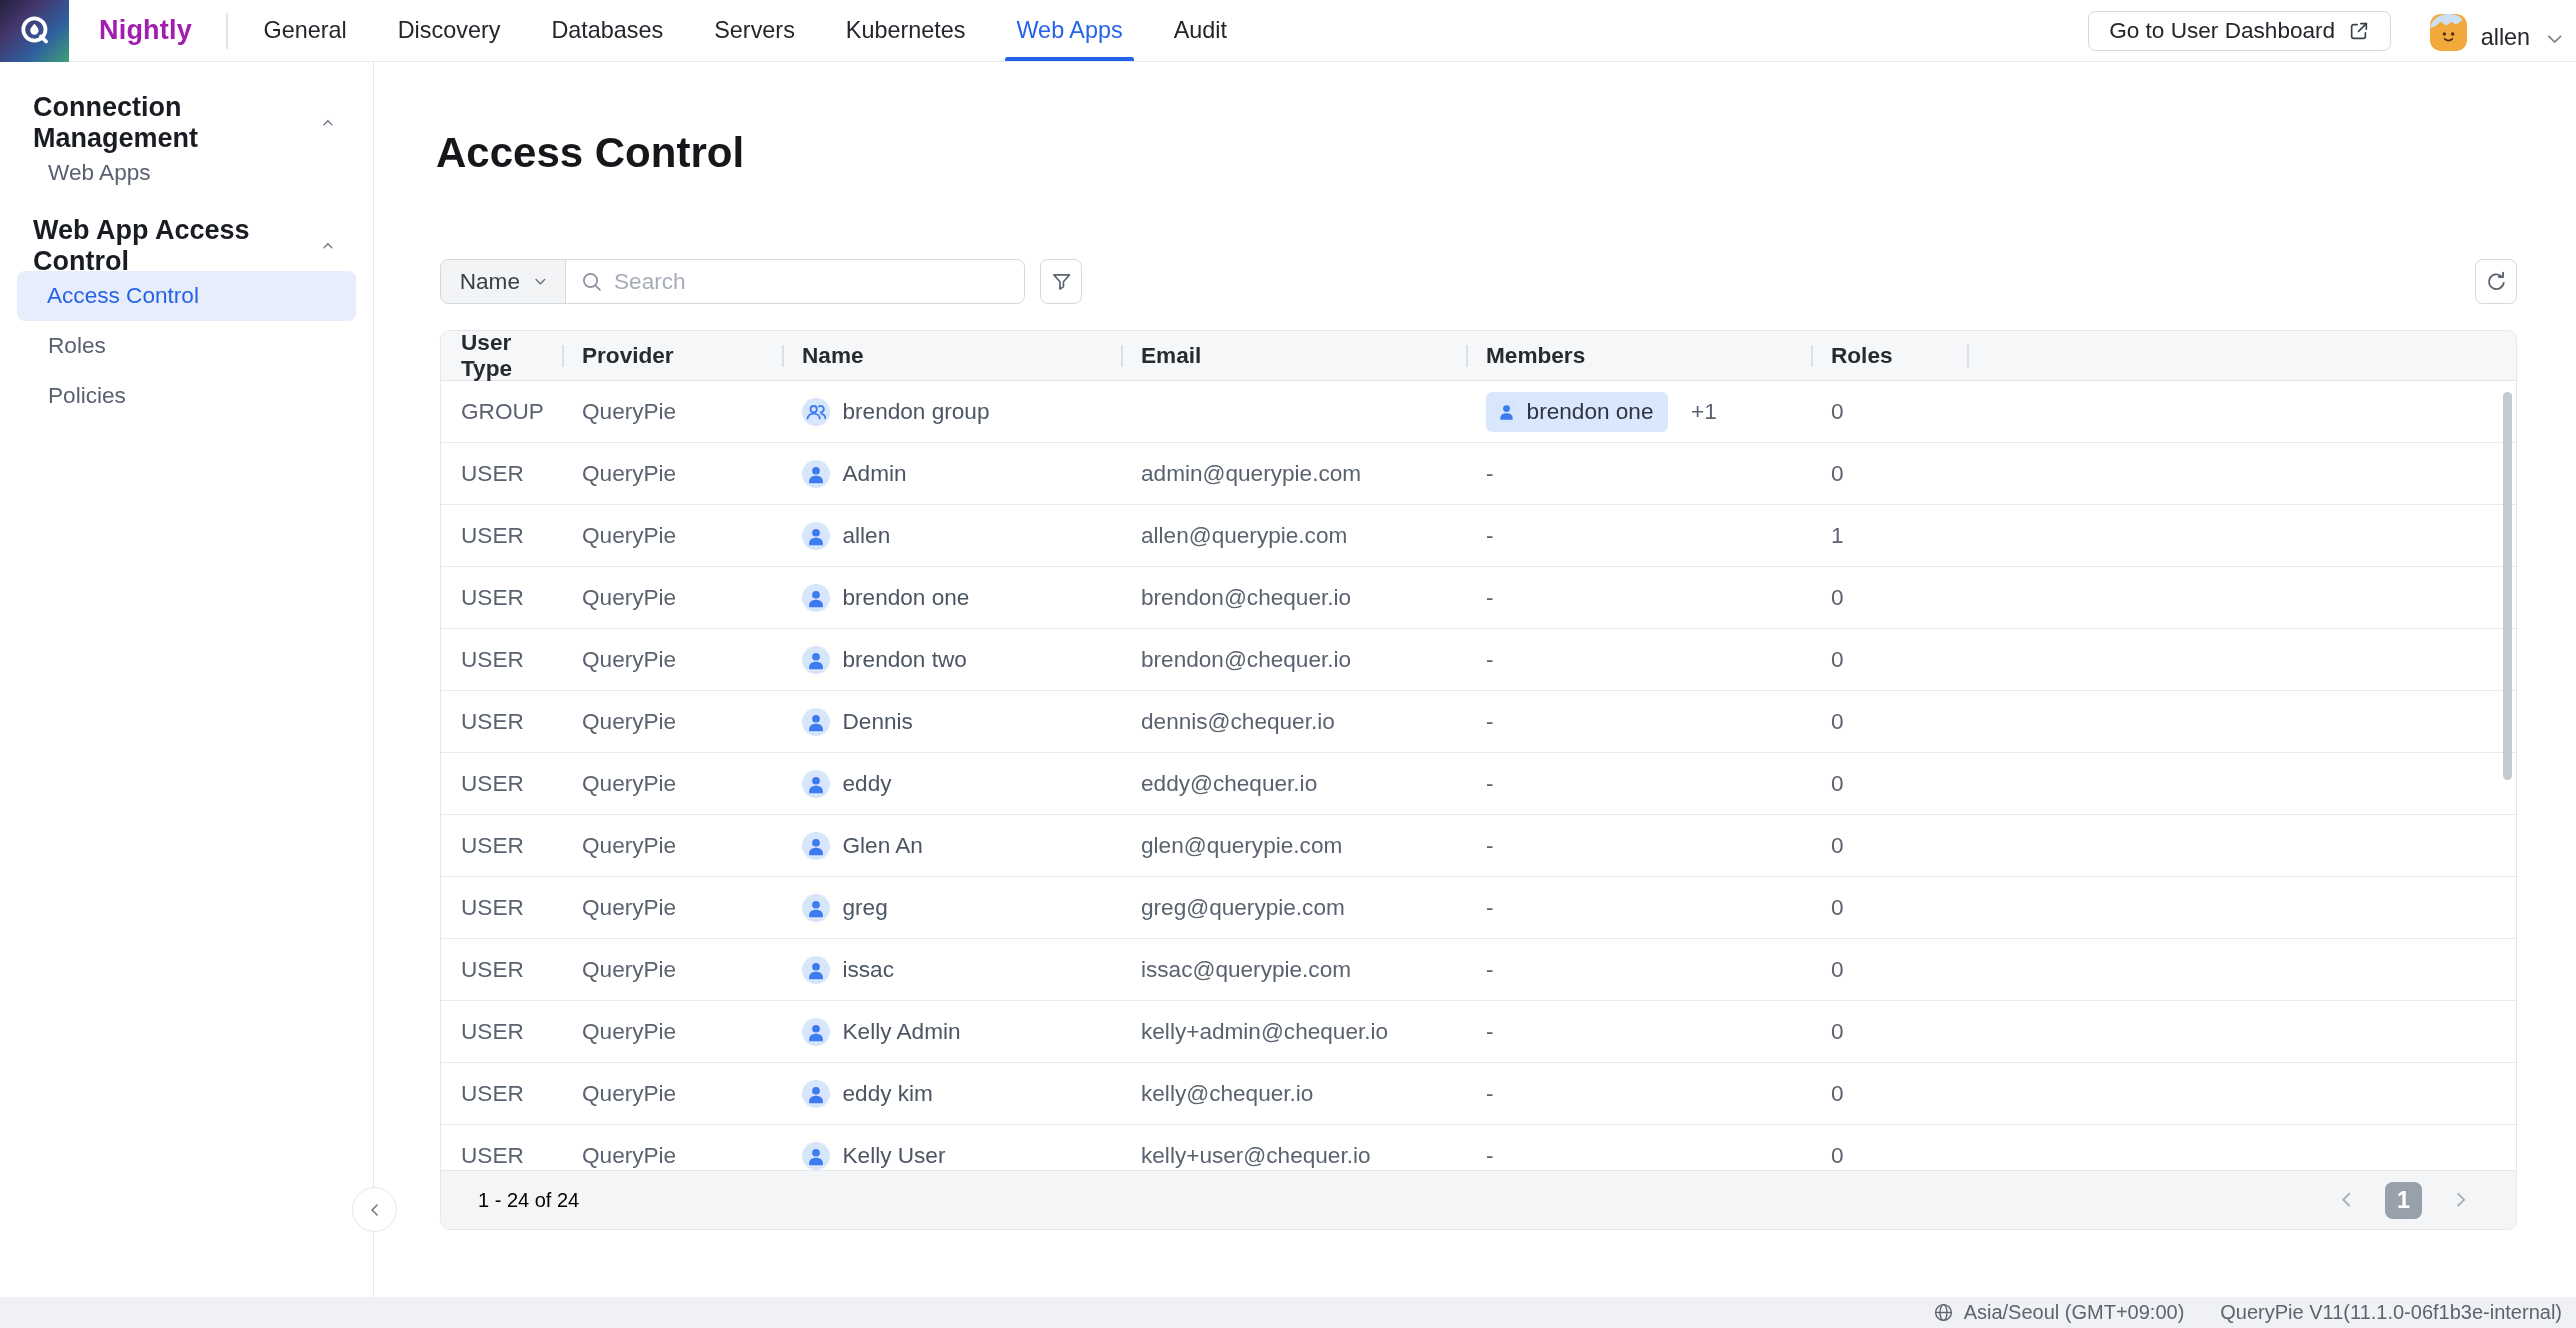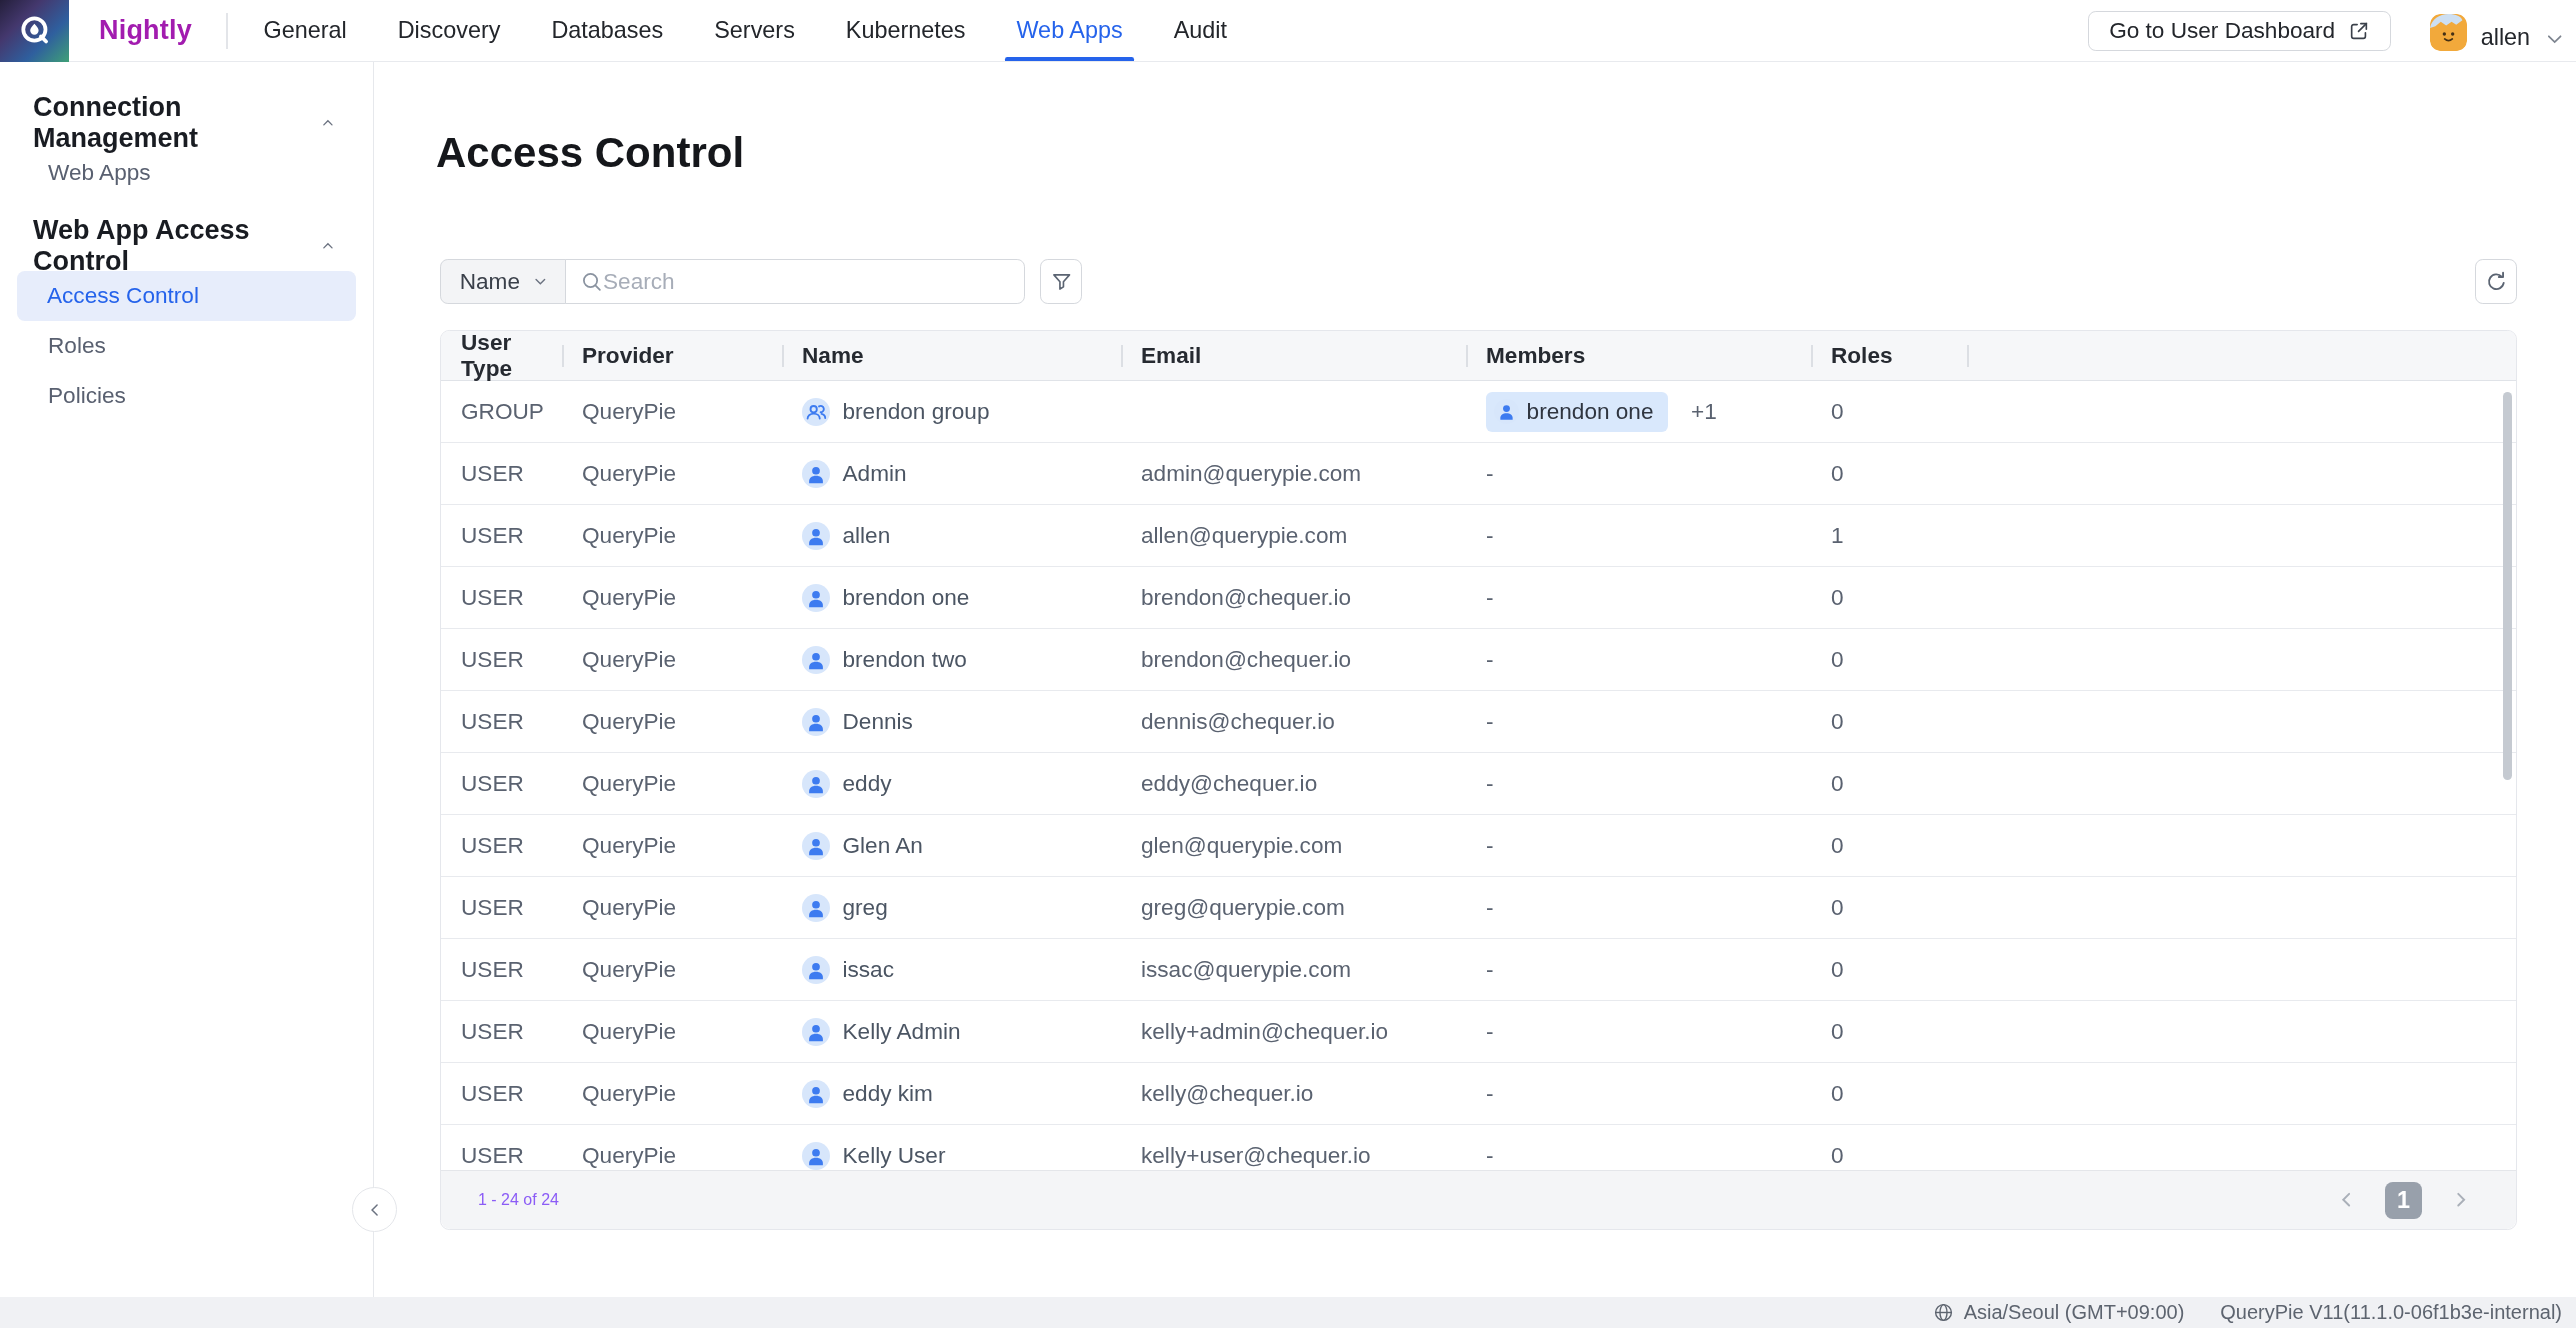--- a/index.html
+++ b/index.html
@@ -37,21 +37,21 @@
   .collapse-btn { position:absolute; left:352px; top:1187px; width:45px; height:45px; border-radius:50%;
     background:#fff; border:1.6px solid #e4e6ea; display:flex; align-items:center; justify-content:center; z-index:6; cursor:pointer; }
 
   
   .main { position:absolute; left:374px; top:62px; right:0; bottom:31px; background:#fff; }
   .page-title { position:absolute; left:62px; top:67px; font-size:42px; font-weight:800; color:#15171b; }
 
   .filter-row { position:absolute; left:66px; top:197px; width:2077px; display:flex; align-items:center; }
   .field-select { display:flex; align-items:center; gap:11px; height:45px; padding:0 15.6px 0 18.7px;
     background:#f3f4f6; border:1.6px solid #d5d8dd; border-radius:7.8px 0 0 7.8px; font-size:22.6px; color:#3a404a; cursor:pointer; }
-  .search-box { display:flex; align-items:center; width:460px; height:45px; margin-left:-1.6px;
+  .search-box { display:flex; align-items:center; gap:11px; width:460px; height:45px; margin-left:-1.6px;
     background:#fff; border:1.6px solid #d5d8dd; border-radius:0 7.8px 7.8px 0; padding:12px 14px; }
   .search-box input { border:none; outline:none; flex:1; font-size:22.6px; color:#3a404a; font-family:inherit; background:transparent; }
   .search-box input::placeholder { color:#a7adb8; }
   .icon-btn { width:42px; height:45px; border:1.6px solid #d5d8dd; border-radius:7.8px; background:#fff;
     display:flex; align-items:center; justify-content:center; cursor:pointer; }
   .funnel-btn { margin-left:15.6px; }
   .refresh-btn { margin-left:auto; }
 
   
   .table-card { position:absolute; left:66px; top:268px; width:2077px; height:900px;
@@ -65,21 +65,21 @@
   .trow { height:62px; border-bottom:1.6px solid #e8eaee; }
   .td { padding-left:20px; font-size:22.6px; color:#5a6270; display:flex; align-items:center; gap:12.5px; overflow:hidden; white-space:nowrap; }
   .td .name-text { color:#4b5563; }
   .chip { display:inline-flex; align-items:center; gap:7.8px; height:40px; padding:0 14px 0 7.8px;
     background:#d9e8fc; border-radius:6.2px; color:#2f3540; }
   .chip-extra { margin-left:11px; color:#5a6270; }
   .vscroll { position:absolute; right:3.9px; top:61px; width:9.3px; height:388px; border-radius:4.7px; background:#c5cad1; }
 
   .pagination { position:absolute; left:0; right:0; bottom:0; height:59px; background:#f4f5f7;
     border-top:1.6px solid #e4e6ea; border-radius:0 0 9.3px 9.3px; display:flex; align-items:center; padding:0 44px 0 37px; z-index:2; }
-  .page-range { font-size:16px; color:#8b5cf6; }
+  .page-range { font-size:20px; color:#000000; }
   .page-ctrls { margin-left:auto; display:flex; align-items:center; gap:26.5px; }
   .page-btn { width:37px; height:37px; border-radius:7.8px; background:#98a0ab; color:#fff;
     font-size:23.4px; font-weight:700; display:flex; align-items:center; justify-content:center; cursor:pointer; }
   .pg-arrow { display:flex; cursor:pointer; }
 
   
   .footer { position:absolute; left:0; bottom:0; width:2576px; height:31px; background:#f0f1f4;
     display:flex; align-items:center; justify-content:flex-end; gap:36px; padding-right:14px;
     font-size:20px; color:#5d646f; z-index:11; }
   .tz { display:flex; align-items:center; gap:9.3px; }

